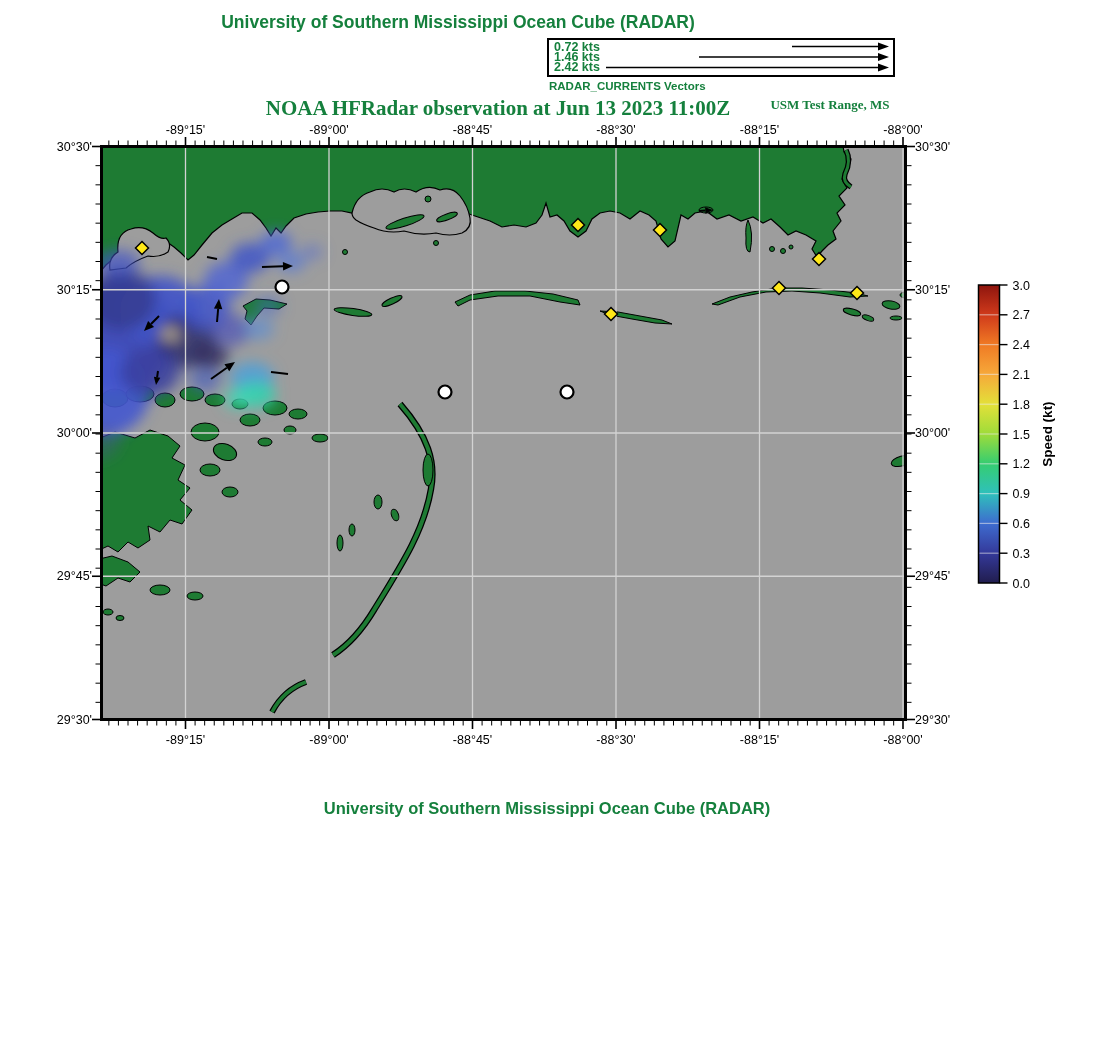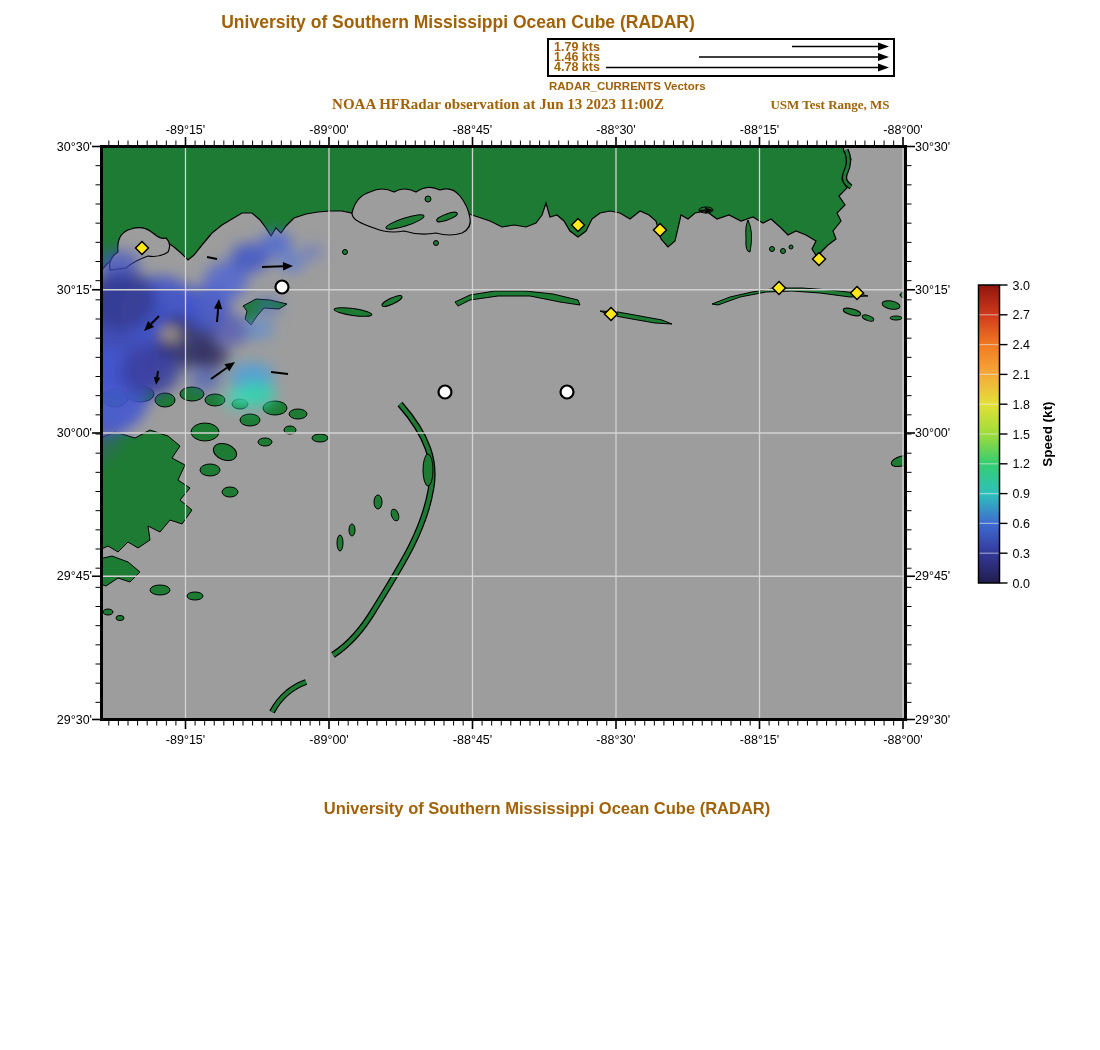--- a/index.html
+++ b/index.html
@@ -1,42 +1,42 @@
 <!DOCTYPE html>
 <html><head>
 <meta charset="utf-8">
 <style>
   html,body{margin:0;padding:0;background:#fff;}
   .page{position:relative;width:1100px;height:904px;background:#fff;overflow:hidden;
-        font-family:"Liberation Sans",sans-serif;color:#a16207;}
+        font-family:"Liberation Sans",sans-serif;color:#15803d;}
   .abs{position:absolute;}
   .title{font-weight:bold;font-size:17.5px;white-space:nowrap;}
   .footer-title{font-weight:bold;font-size:16.5px;white-space:nowrap;}
-  .subtitle{font-family:"Liberation Serif",serif;font-weight:bold;font-size:15px;white-space:nowrap;}
+  .subtitle{font-family:"Liberation Serif",serif;font-weight:bold;font-size:21px;white-space:nowrap;}
   .region{font-family:"Liberation Serif",serif;font-weight:bold;font-size:13px;white-space:nowrap;text-align:right;}
   .legend{font-size:13.5px;font-weight:bold;}
   .legend-row{display:flex;align-items:center;height:15px;}
   .legend-row svg{margin-right:4px;}
   .scalebox{border:2.5px solid #000;background:#fff;}
   .scale-label{position:absolute;left:5px;font-size:12.5px;font-weight:bold;line-height:13px;white-space:nowrap;}
   .caption{font-size:11.5px;font-weight:bold;white-space:nowrap;}
   svg text{font-family:"Liberation Sans",sans-serif;}
 </style>
 </head>
 <body>
 
 <div class="page">
 
   <div class="abs title" style="left:458px;top:12px;transform:translateX(-50%);">University of Southern Mississippi Ocean Cube (RADAR)</div>
 
 
   <div class="abs scalebox" style="left:547px;top:38px;width:344px;height:35px;">
-    <div class="scale-label" style="top:1px;">1.79 kts</div>
+    <div class="scale-label" style="top:1px;">0.72 kts</div>
     <div class="scale-label" style="top:11px;">1.46 kts</div>
-    <div class="scale-label" style="top:21px;">4.78 kts</div>
+    <div class="scale-label" style="top:21px;">2.42 kts</div>
     <svg id="scale-arrows" width="344" height="35" style="position:absolute;left:0;top:0;">
         <line x1="243" y1="6.5" x2="331" y2="6.5" stroke="#000" stroke-width="1.6"></line>
         <polygon points="340,6.5 329,2.5 329,10.5" fill="#000"></polygon>
         <line x1="150" y1="17" x2="331" y2="17" stroke="#000" stroke-width="1.6"></line>
         <polygon points="340,17 329,13 329,21" fill="#000"></polygon>
         <line x1="57" y1="27.5" x2="331" y2="27.5" stroke="#000" stroke-width="1.6"></line>
         <polygon points="340,27.5 329,23.5 329,31.5" fill="#000"></polygon>
       </svg>
   </div>
   <div class="abs caption" style="left:549px;top:80px;text-align:center;">RADAR_CURRENTS Vectors</div>

